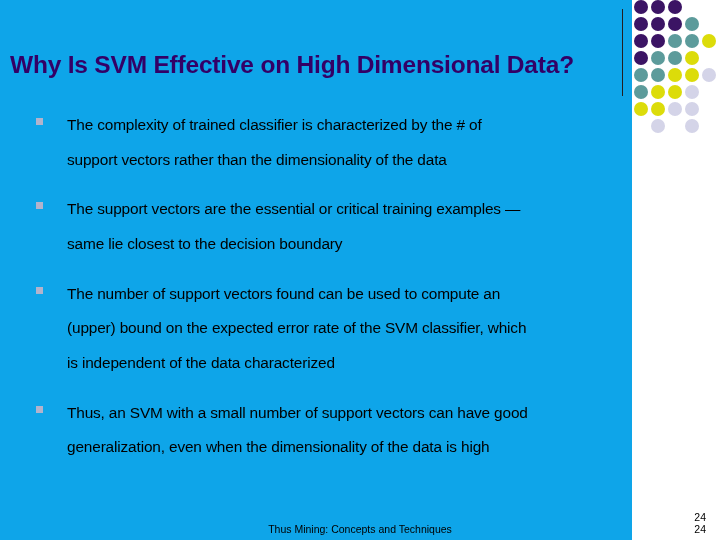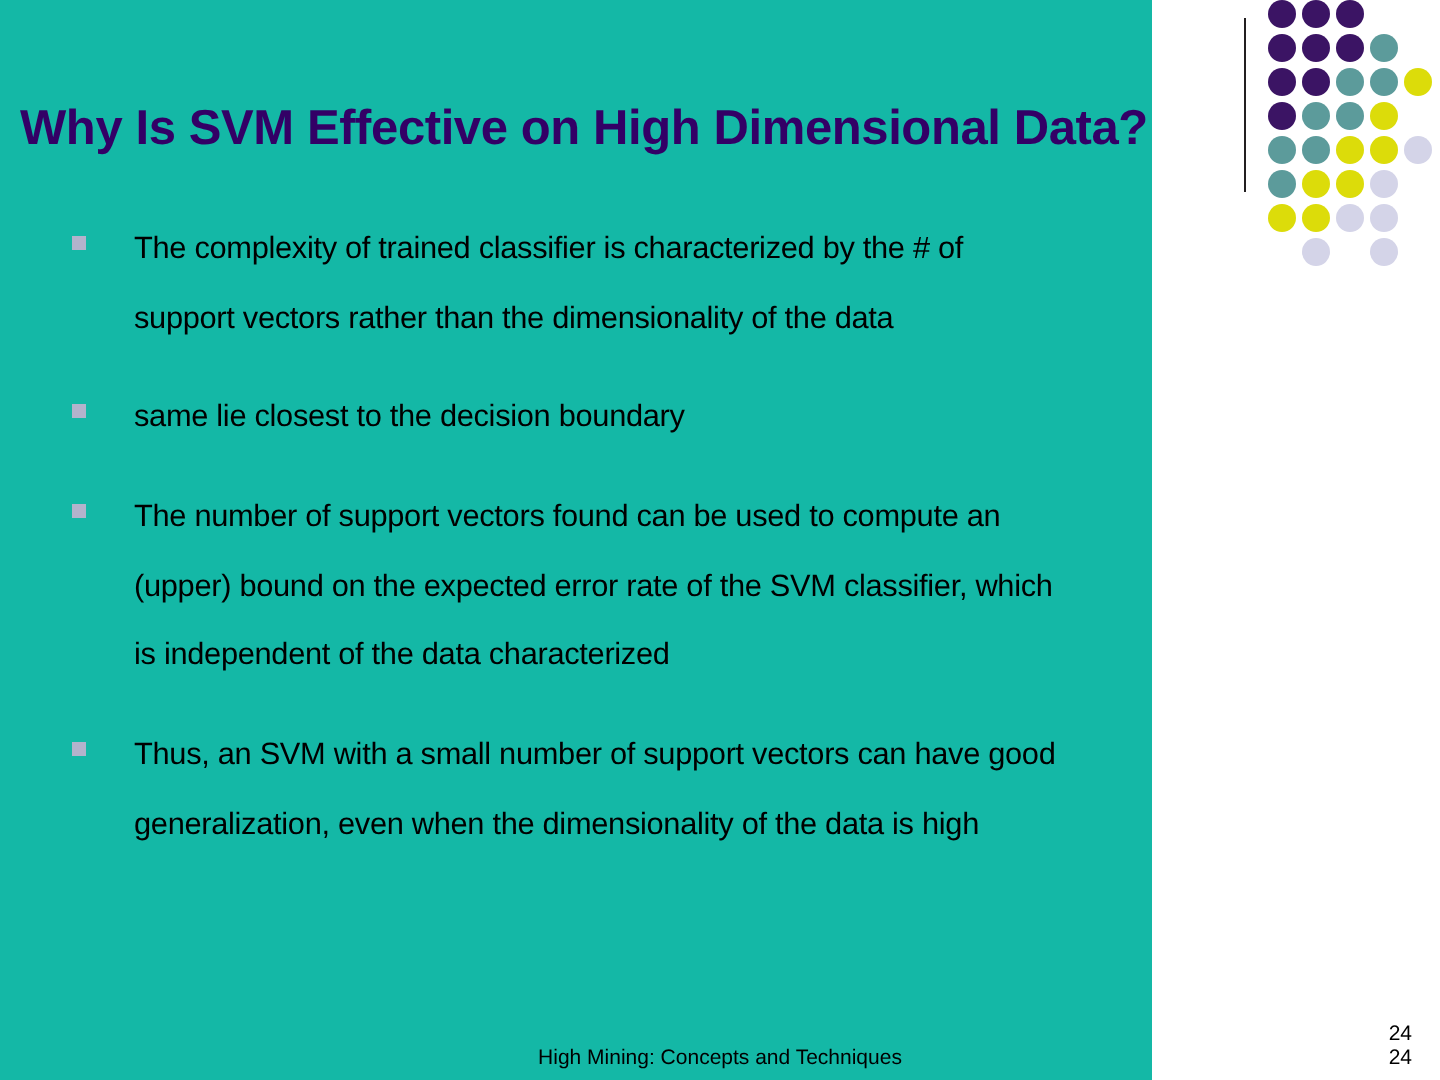--- a/index.html
+++ b/index.html
@@ -9,23 +9,23 @@
   }
   body {
     width: 720px;
     height: 540px;
     overflow: hidden;
     font-family: "Liberation Sans", sans-serif;
     -webkit-font-smoothing: antialiased;
   }
   #slide {
     position: relative;
-    width: 576px;
+    width: 632px;
     height: 540px;
-    background: #14b8a6;
+    background: #0ea5e9;
   }
 
   
   #dot-grid {
     position: absolute;
     top: 0;
     left: 634px;
     width: 86px;
     height: 104px;
   }
@@ -176,20 +176,21 @@
       <span class="bullet-marker"></span>
       <div class="bullet-text">
         <span class="ln">The complexity of trained classifier is characterized by the # of</span>
         <span class="ln">support vectors rather than the dimensionality of the data</span>
       </div>
     </div>
 
     <div class="bullet-row">
       <span class="bullet-marker"></span>
       <div class="bullet-text">
+        <span class="ln">The support vectors are the essential or critical training examples —</span>
         <span class="ln">same lie closest to the decision boundary</span>
       </div>
     </div>
 
 
     <div class="bullet-row">
       <span class="bullet-marker"></span>
       <div class="bullet-text">
         <span class="ln">The number of support vectors found can be used to compute an</span>
         <span class="ln">(upper) bound on the expected error rate of the SVM classifier, which</span>
@@ -202,18 +203,18 @@
       <div class="bullet-text">
         <span class="ln">Thus, an SVM with a small number of support vectors can have good</span>
         <span class="ln">generalization, even when the dimensionality of the data is high</span>
       </div>
     </div>
 
   </div>
 
   <div id="footer">
     <span id="footer-date">07 October 2020</span>
-    <span id="footer-center">High Mining: Concepts and Techniques</span>
+    <span id="footer-center">Thus Mining: Concepts and Techniques</span>
     <span id="footer-pagenum-top">24</span>
     <span id="footer-pagenum-bottom">24</span>
   </div>
 
 </div>
 
 </body></html>

